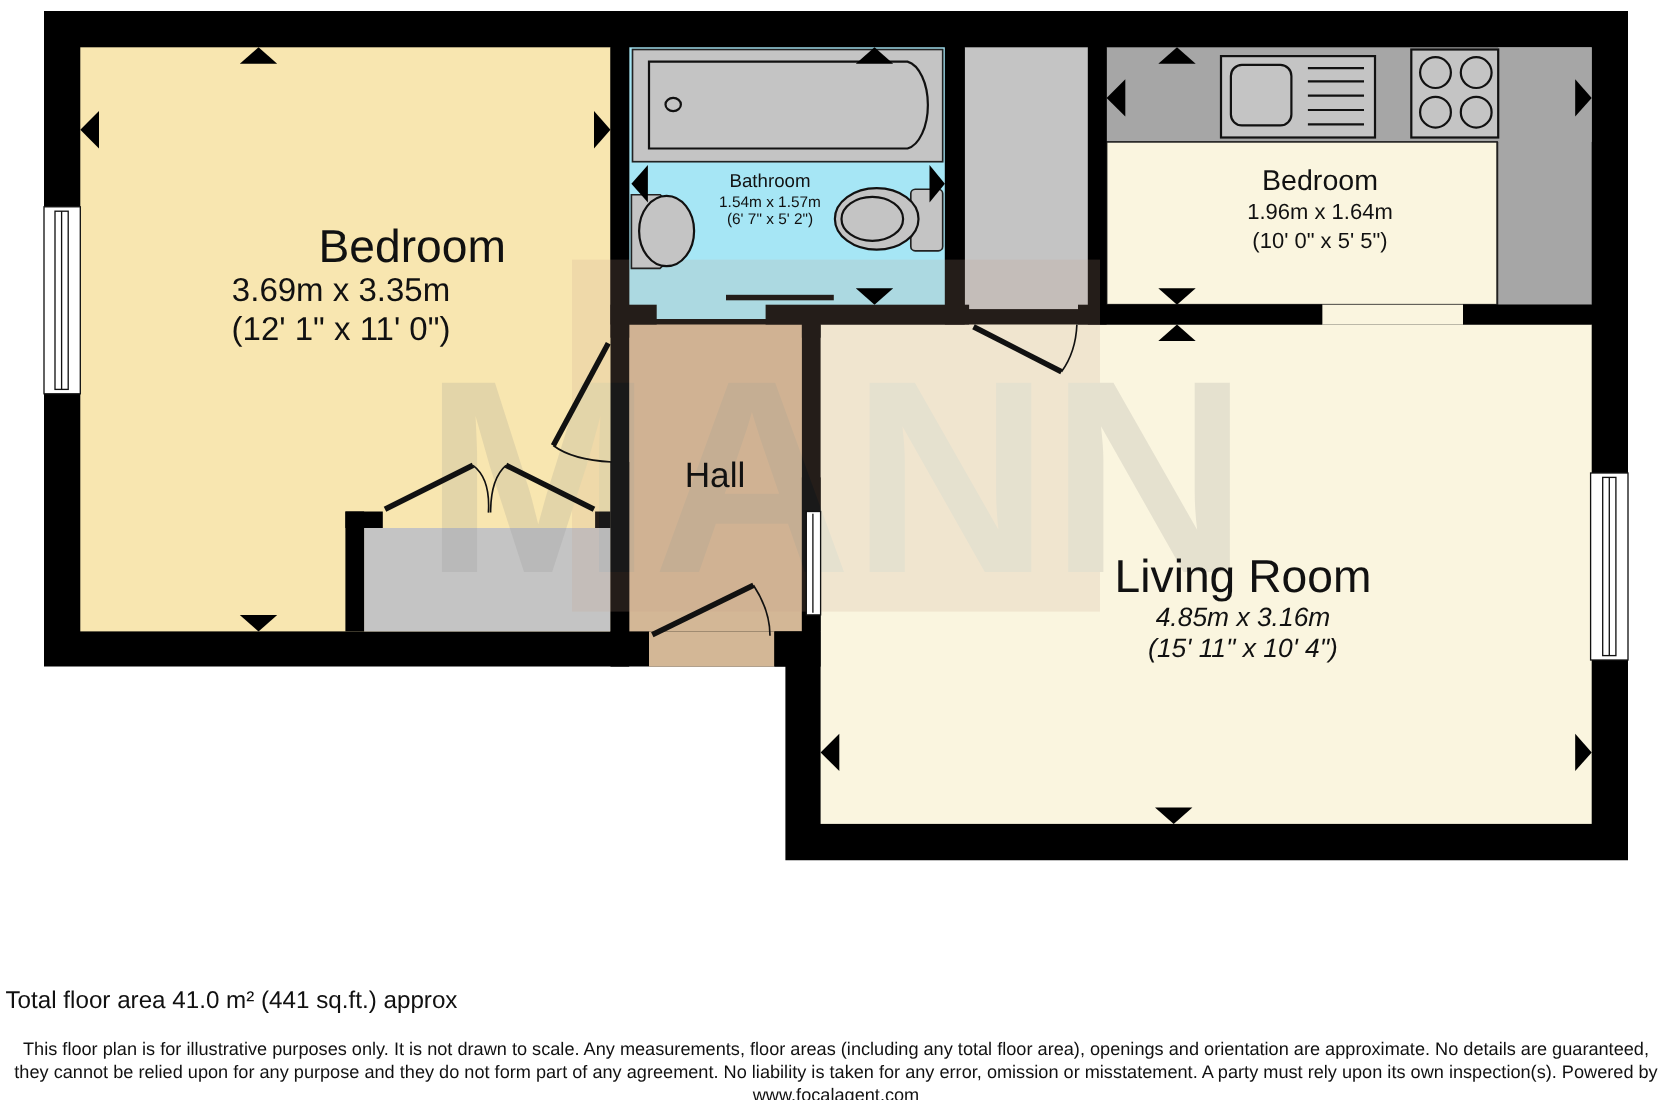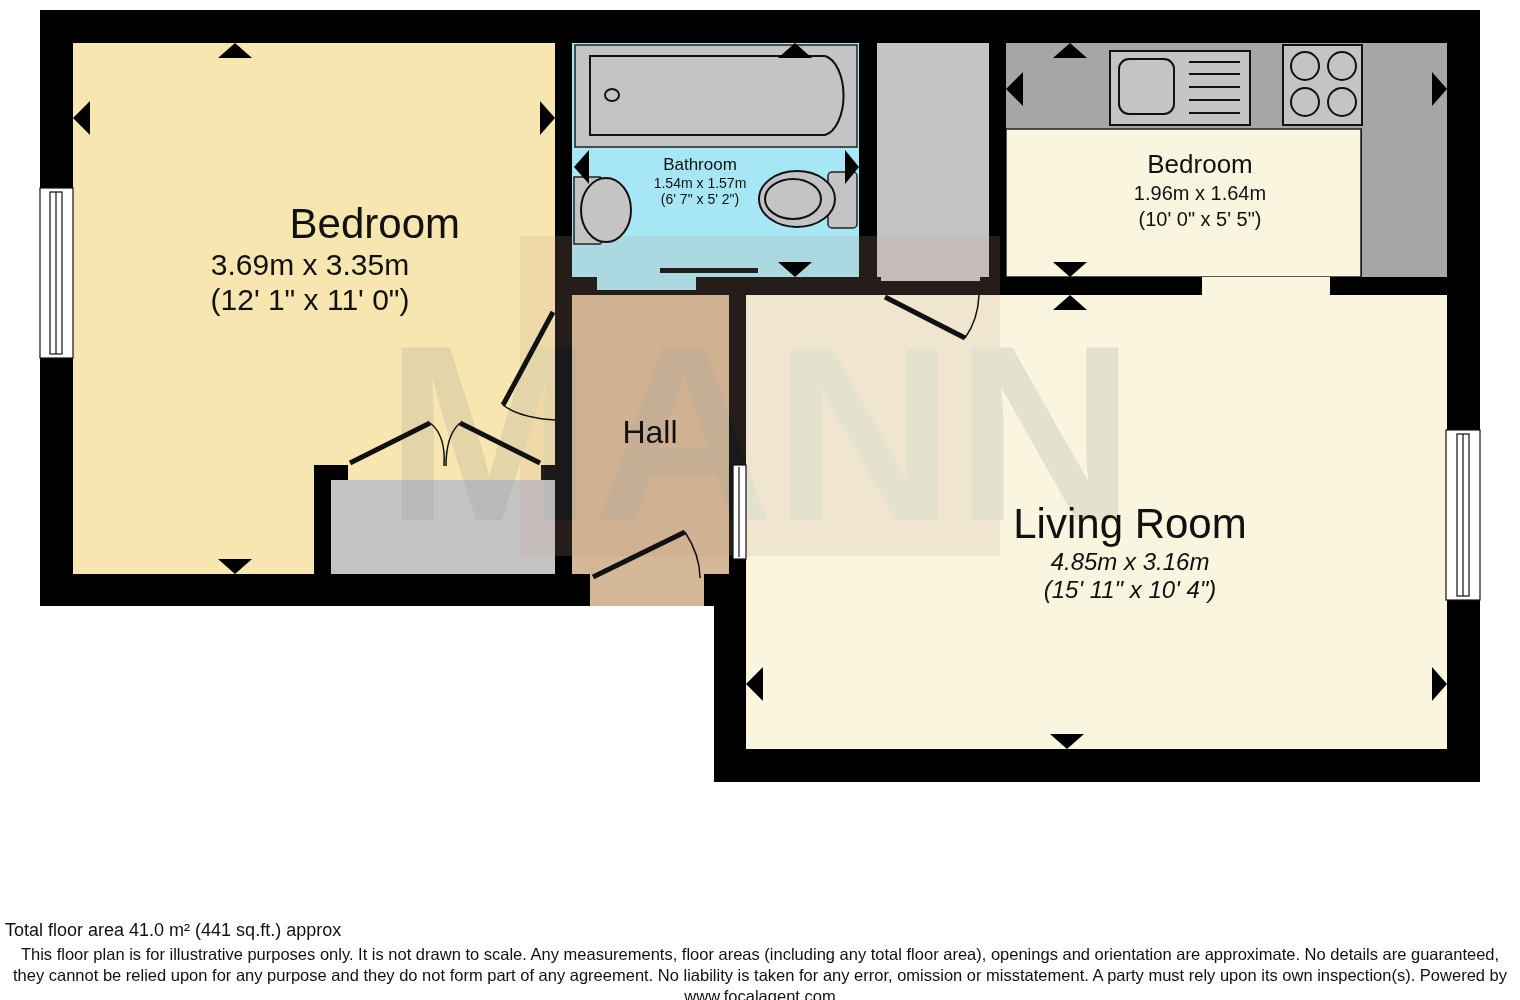--- a/index.html
+++ b/index.html
@@ -16,21 +16,21 @@
     .lbl-bath .dim { font-size: 14px; line-height: 1.2; }
     .lbl-kitchen { left: 1090px; top: 150px; width: 220px; }
     .lbl-kitchen .name { font-size: 26px; }
     .lbl-kitchen .dim { font-size: 20px; line-height: 1.3; }
     .lbl-hall { left: 600px; top: 414px; width: 100px; }
     .lbl-hall .name { font-size: 32px; }
     .lbl-living { left: 960px; top: 500px; width: 340px; }
     .lbl-living .name { font-size: 42px; }
     .lbl-living .dim { font-size: 24px; font-style: italic; }
     #footer { position: absolute; left: 0; top: 896px; width: 1520px; }
-    .total-area { position: absolute; left: 5px; top: 0; font-size: 18px; white-space: nowrap; margin-top: 24px; }
+    .total-area { position: absolute; left: 5px; top: 0; font-size: 22px; white-space: nowrap; }
     .disclaimer { position: absolute; left: 4px; top: 48px; width: 1512px; font-size: 16.5px; line-height: 21px; text-align: center; }
   </style>
 </head>
 <body>
 
 <div id="plan">
   <svg width="1520" height="880" viewBox="0 0 1520 880" xmlns="http://www.w3.org/2000/svg">
 
     <g>
       <path d="M40 10 H1480 V782 H714 V606 H40 Z" fill="#000"></path>

